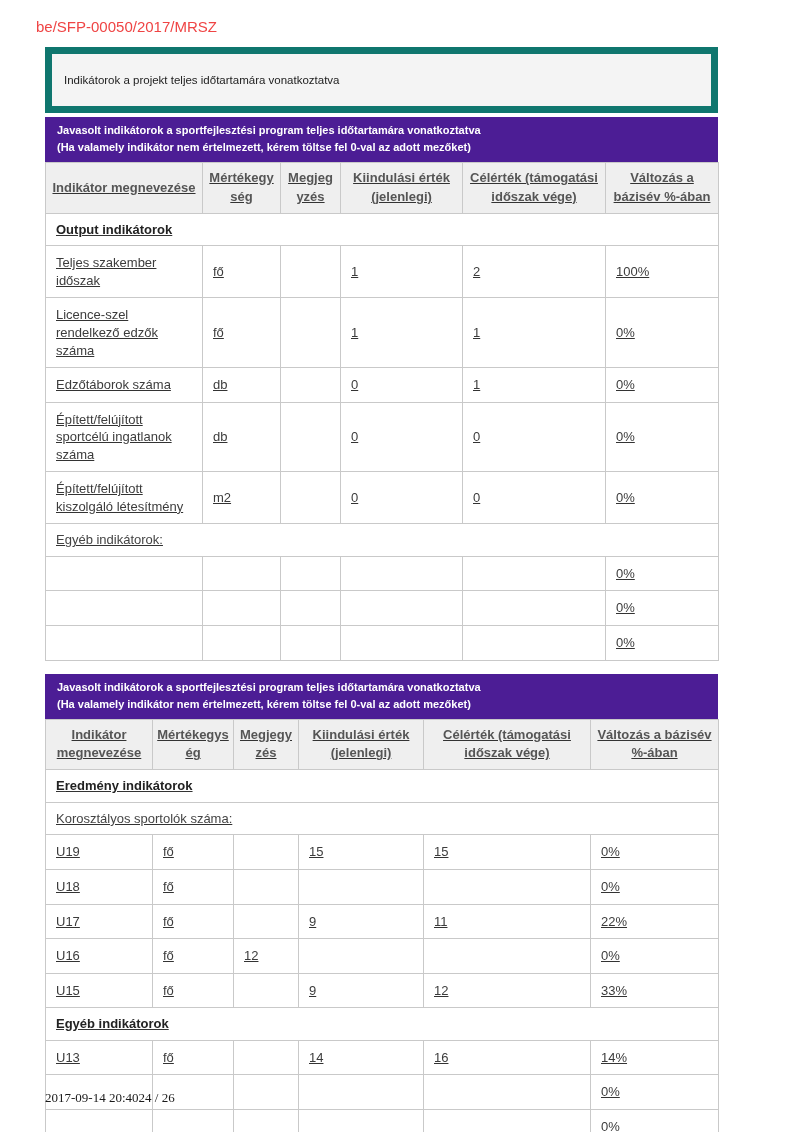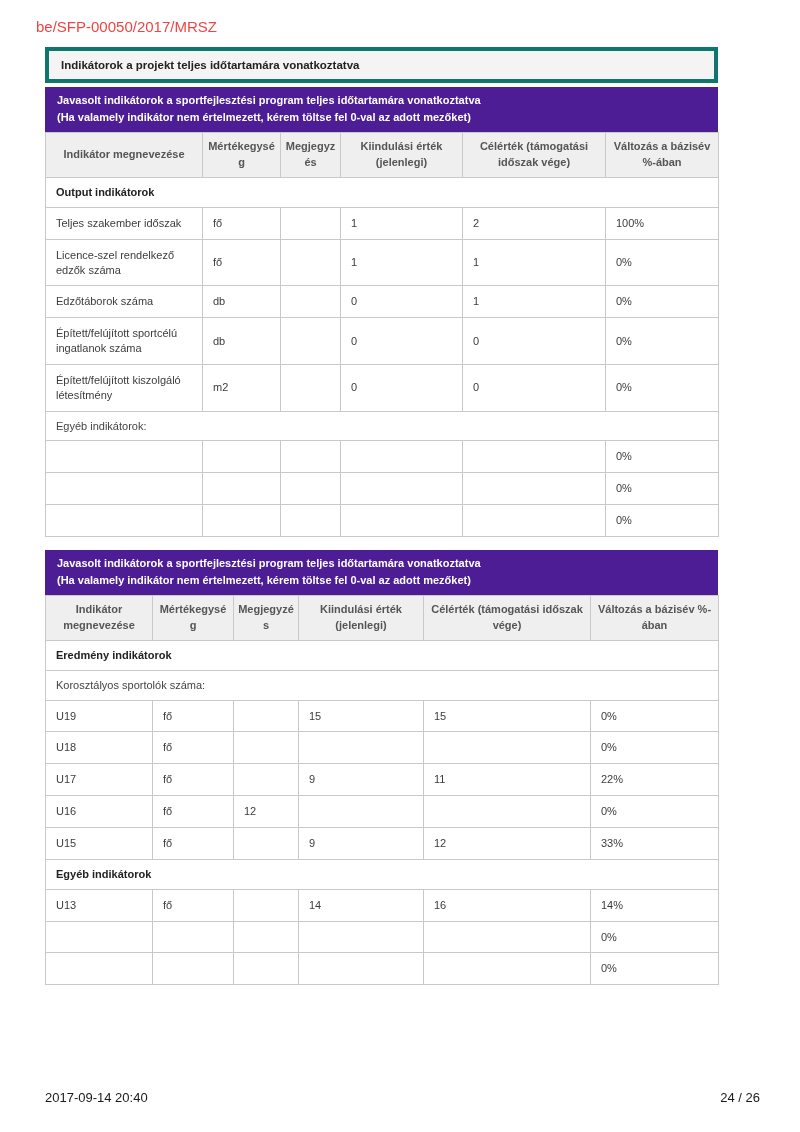--- a/index.html
+++ b/index.html
@@ -16,43 +16,44 @@
     font-size: 15px;
     color: #ef4444;
   }
   .content {
     position: absolute;
     left: 45px; top: 47px;
     width: 673px;
   }
   .section-bar {
     background: #f4f4f4;
-    border: 4px solid #0f766e;
+    border: 7px solid #0f766e;
     font-size: 11.5px;
-    font-weight: bold;
+    font-weight: normal;
     color: #222;
-    padding: 8px 12px;
+    padding: 20px 12px;
     margin-bottom: 4px;
     box-sizing: border-box;
   }
   .table-block { margin-top: 0; }
   .table-block.second { margin-top: 13px; }
   .banner {
     background: #4c1d95;
     color: #ffffff;
     font-size: 11px;
     font-weight: bold;
     line-height: 1.55;
     padding: 5px 12px 6px 12px;
   }
   table.ind {
     border-collapse: collapse;
     table-layout: fixed;
     width: 673px;
-    font-size: 11px;
+    font-size: 13px;
+    text-decoration: underline;
   }
   table.ind th, table.ind td {
     border: 1px solid #c9c9c9;
     box-sizing: border-box;
   }
   table.ind th {
     background: #efefef;
     color: #555;
     font-weight: bold;
     text-align: center;
@@ -72,23 +73,23 @@
   }
   table.ind td.group {
     padding: 7px 10px;
     color: #444;
   }
   table.ind td.group.bold { font-weight: bold; color: #222; }
   .footer {
     position: absolute;
     left: 45px; right: 40px; top: 1090px;
     display: flex;
-    justify-content: space-between;
     font-size: 13px;
     color: #1a1a1a;
+    font-family: Liberation Serif, serif;
   }
 </style>
 </head>
 <body>
 
 <div class="doc-ref">be/SFP-00050/2017/MRSZ</div>
 
 <div class="content">
 
   <div class="section-bar">Indikátorok a projekt teljes időtartamára vonatkoztatva</div>

